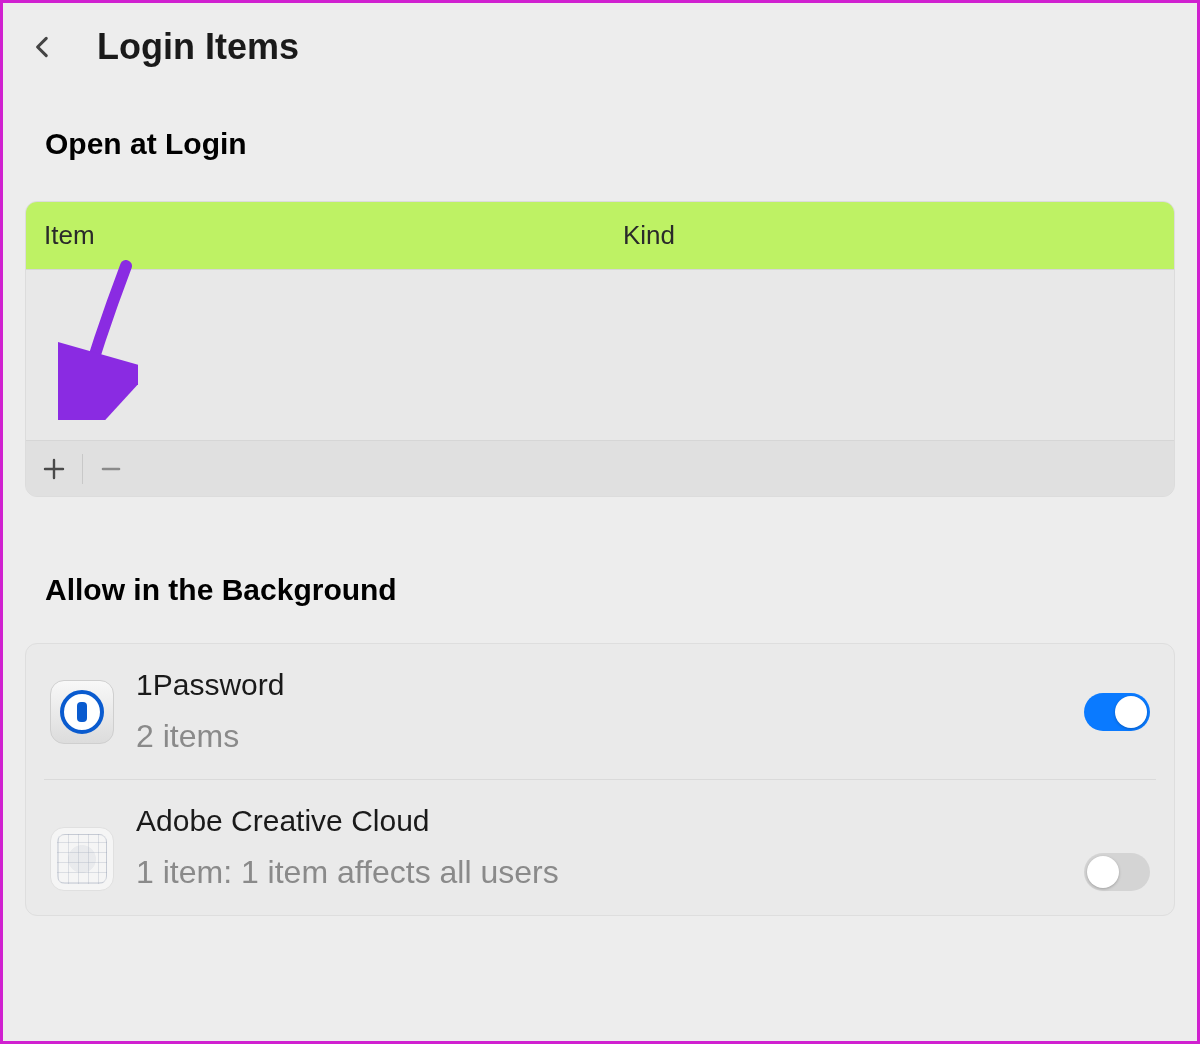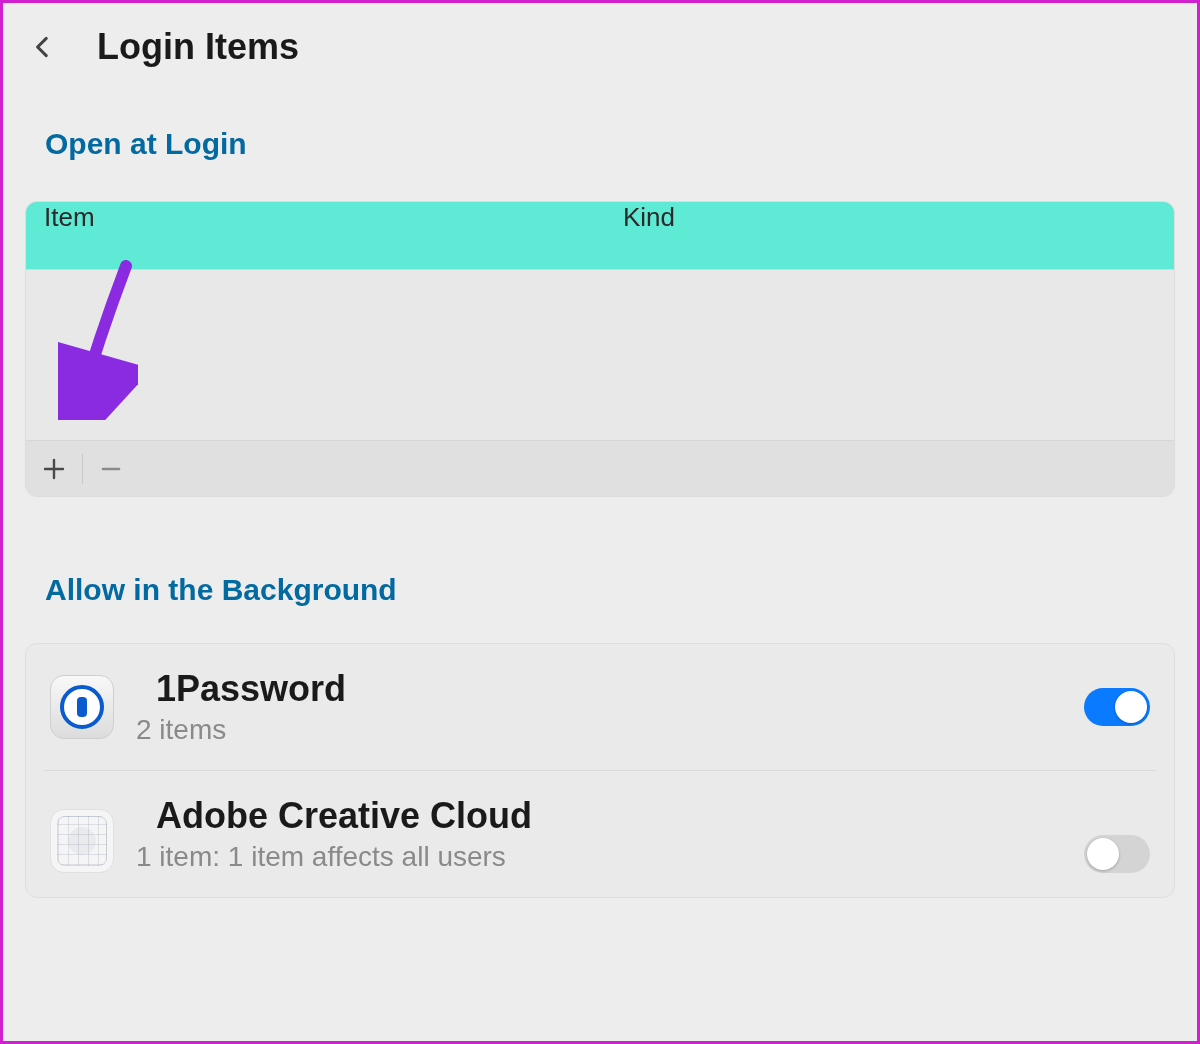--- a/index.html
+++ b/index.html
@@ -38,41 +38,41 @@
       font-size: 36px;
       font-weight: 700;
       color: #1a1a1a;
     }
     .section {
       padding: 0 42px;
     }
     .section-title {
       font-size: 30px;
       font-weight: 700;
-      color: #0369a1;
+      color: #000000;
       margin-top: 52px;
     }
     .section-desc {
       font-size: 26px;
       color: #7a7a7a;
       margin-top: 6px;
       line-height: 1.35;
     }
     .table-card {
       margin: 40px 22px 0 22px;
       border: 1px solid #dcdcdc;
       border-radius: 12px;
       overflow: hidden;
       background: #e5e5e5;
     }
     .table-head {
       display: flex;
-      align-items: flex-start;
+      align-items: center;
       height: 68px;
-      background: #5eead4;
+      background: #bef264;
       border-bottom: 1px solid #d6d6d6;
     }
     .th-item {
       width: 52%;
       padding-left: 18px;
       font-size: 26px;
       color: #2a2a2a;
     }
     .th-kind {
       flex: 1;
@@ -173,29 +173,28 @@
         repeating-linear-gradient(0deg, rgba(150,160,180,0.28) 0 1px, transparent 1px 10px),
         repeating-linear-gradient(90deg, rgba(150,160,180,0.28) 0 1px, transparent 1px 10px),
         radial-gradient(circle at center, rgba(150,160,180,0.12) 40%, transparent 42%);
       border: 1px solid rgba(150,160,180,0.3);
     }
     .app-text {
       margin-left: 22px;
       flex: 1;
     }
     .app-name {
-      font-size: 36px;
+      font-size: 30px;
       color: #1a1a1a;
-      font-weight: 700;
-      margin-left: 20px;
+      font-weight: 400;
     }
     .app-sub {
-      font-size: 28px;
+      font-size: 32px;
       color: #8a8a8a;
-      margin-top: 4px;
+      margin-top: 16px;
     }
     .toggle {
       width: 66px;
       height: 38px;
       border-radius: 20px;
       position: relative;
       cursor: pointer;
       flex-shrink: 0;
     }
     .toggle.on {

